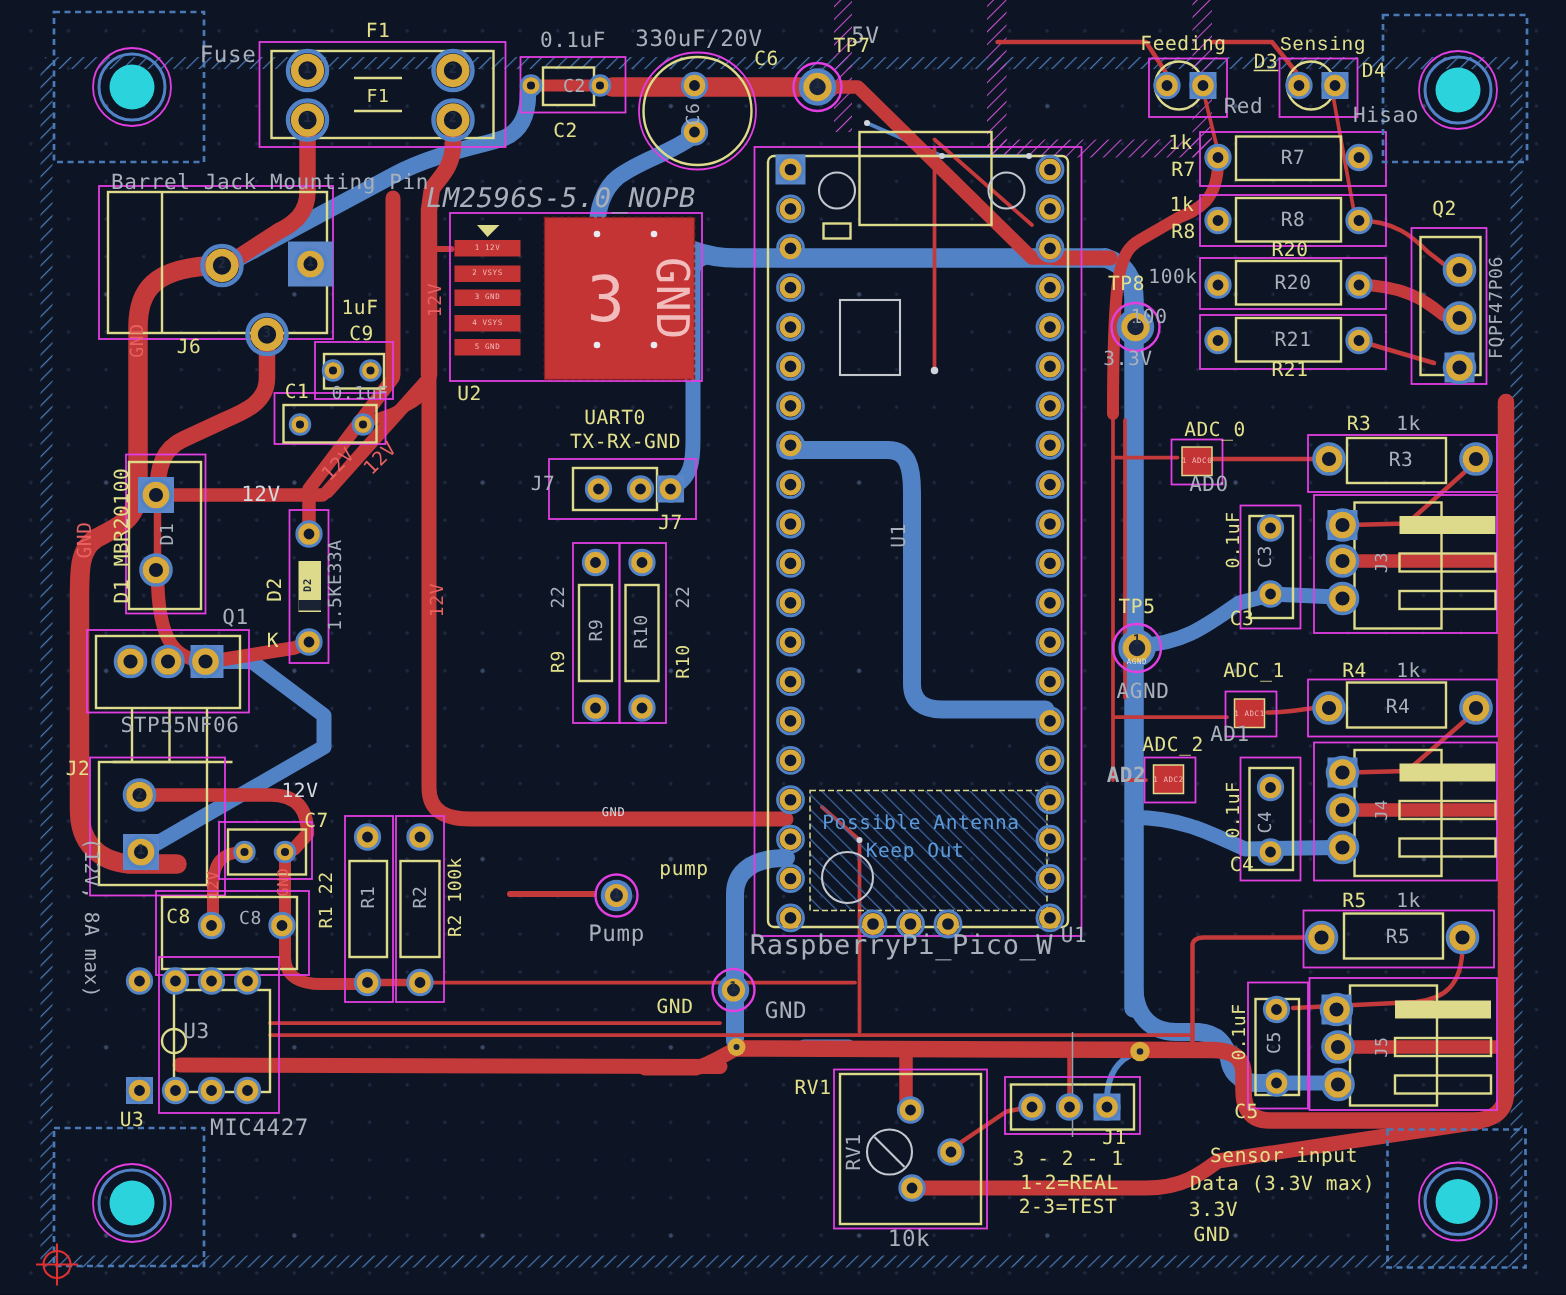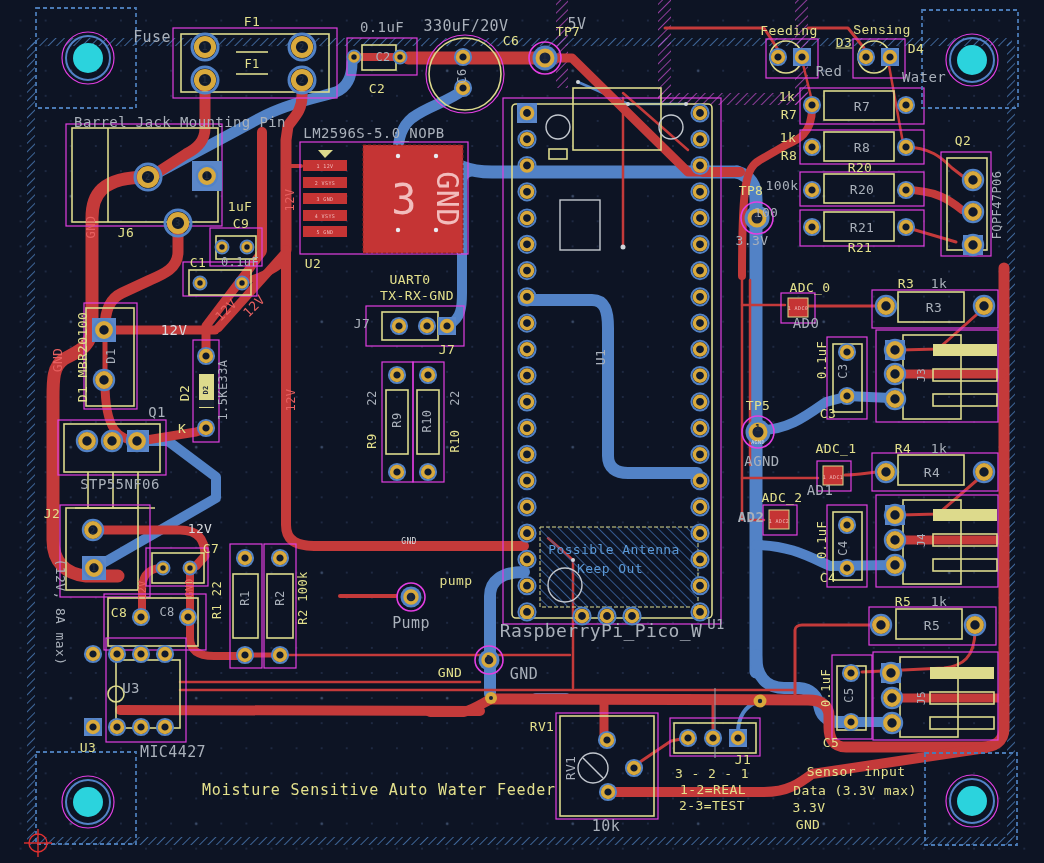--- a/index.html
+++ b/index.html
@@ -594,39 +594,39 @@
       <span class="lbl c-y" style="left: 511px; top: 40px; transform: translate(-50%, -50%);">C6</span>
       <span class="lbl c-g" style="font-size: 12px; left: 462px; top: 76px; transform: translate(-50%, -50%) rotate(-90deg);">C6</span>
       <span class="lbl c-g" style="font-size: 15px; left: 540px; top: 24px; transform: translate(-50%, -50%); margin-left: 37px;">5V</span>
       <span class="lbl c-y" style="left: 568px; top: 31px; transform: translate(-50%, -50%);">TP7</span>
       <span class="lbl c-d" style="font-size: 9px; left: 545px; top: 57px; transform: translate(-50%, -50%);">1</span>
       <span class="lbl c-y" style="left: 789px; top: 30px; transform: translate(-50%, -50%);">Feeding</span>
       <span class="lbl c-y" style="left: 844px; top: 42px; transform: translate(-50%, -50%); text-decoration: underline;">D3</span>
       <span class="lbl c-g" style="font-size: 14px; left: 829px; top: 71px; transform: translate(-50%, -50%);">Red</span>
       <span class="lbl c-y" style="left: 882px; top: 30px; transform: translate(-50%, -50%); font-family: Liberation Mono, monospace;">Sensing</span>
       <span class="lbl c-y" style="left: 916px; top: 48px; transform: translate(-50%, -50%);">D4</span>
-      <span class="lbl c-g" style="font-size: 14px; left: 924px; top: 77px; transform: translate(-50%, -50%);">Water</span>
+      <span class="lbl c-g" style="font-size: 14px; left: 924px; top: 77px; transform: translate(-50%, -50%);">Hisao</span>
       <span class="lbl c-y" style="left: 787px; top: 96px; transform: translate(-50%, -50%);">1k</span>
       <span class="lbl c-y" style="left: 789px; top: 114px; transform: translate(-50%, -50%);">R7</span>
       <span class="lbl c-g" style="left: 862px; top: 106px; transform: translate(-50%, -50%);">R7</span>
       <span class="lbl c-y" style="left: 788px; top: 137px; transform: translate(-50%, -50%);">1k</span>
       <span class="lbl c-y" style="left: 789px; top: 155px; transform: translate(-50%, -50%);">R8</span>
       <span class="lbl c-g" style="left: 862px; top: 147px; transform: translate(-50%, -50%);">R8</span>
       <span class="lbl c-y" style="left: 860px; top: 167px; transform: translate(-50%, -50%);">R20</span>
       <span class="lbl c-g" style="left: 782px; top: 185px; transform: translate(-50%, -50%);">100k</span>
       <span class="lbl c-g" style="left: 862px; top: 189px; transform: translate(-50%, -50%);">R20</span>
       <span class="lbl c-y" style="left: 751px; top: 190px; transform: translate(-50%, -50%);">TP8</span>
       <span class="lbl c-g" style="left: 766px; top: 212px; transform: translate(-50%, -50%);">100</span>
       <span class="lbl c-d" style="font-size: 9px; left: 757px; top: 217px; transform: translate(-50%, -50%);">1</span>
       <span class="lbl c-g" style="left: 862px; top: 227px; transform: translate(-50%, -50%);">R21</span>
       <span class="lbl c-y" style="left: 860px; top: 247px; transform: translate(-50%, -50%);">R21</span>
       <span class="lbl c-g" style="left: 752px; top: 240px; transform: translate(-50%, -50%);">3.3V</span>
       <span class="lbl c-y" style="left: 963px; top: 140px; transform: translate(-50%, -50%);">Q2</span>
       <span class="lbl c-g" style="font-size: 12px; left: 997px; top: 205px; transform: translate(-50%, -50%) rotate(-90deg);">FQPF47P06</span>
-      <span class="lbl c-g" style="font-size: 14px; left: 374px; top: 133px; transform: translate(-50%, -50%);">LM2596S-5.0_NOPB</span>
+      <span class="lbl c-g" style="font-size: 18px; left: 374px; top: 133px; transform: translate(-50%, -50%); font-style: italic;">LM2596S-5.0_NOPB</span>
       <span class="lbl c-y" style="left: 313px; top: 263px; transform: translate(-50%, -50%);">U2</span>
       <span class="lbl c-p" style="font-size: 42px; left: 404px; top: 200px; transform: translate(-50%, -50%);">3</span>
       <span class="lbl c-p" style="font-size: 30px; left: 447px; top: 199px; transform: translate(-50%, -50%) rotate(90deg);">GND</span>
       <span class="lbl c-p" style="font-size: 5px; left: 325px; top: 166px; transform: translate(-50%, -50%);">1 12V</span>
       <span class="lbl c-p" style="font-size: 5px; left: 325px; top: 183px; transform: translate(-50%, -50%);">2 VSYS</span>
       <span class="lbl c-p" style="font-size: 5px; left: 325px; top: 199px; transform: translate(-50%, -50%);">3 GND</span>
       <span class="lbl c-p" style="font-size: 5px; left: 325px; top: 216px; transform: translate(-50%, -50%);">4 VSYS</span>
       <span class="lbl c-p" style="font-size: 5px; left: 325px; top: 232px; transform: translate(-50%, -50%);">5 GND</span>
       <span class="lbl c-g" style="font-size: 14px; left: 148px; top: 122px; transform: translate(-50%, -50%); margin-left: 32px;">Barrel Jack Mounting Pin</span>
       <span class="lbl c-d" style="font-size: 9px; left: 148px; top: 177px; transform: translate(-50%, -50%);">2</span>
@@ -731,14 +731,13 @@
       <span class="lbl c-y" style="left: 743px; top: 759px; transform: translate(-50%, -50%);">J1</span>
       <span class="lbl c-y" style="left: 712px; top: 773px; transform: translate(-50%, -50%);">3 - 2 - 1</span>
       <span class="lbl c-y" style="left: 713px; top: 789px; transform: translate(-50%, -50%);">1-2=REAL</span>
       <span class="lbl c-y" style="left: 712px; top: 805px; transform: translate(-50%, -50%);">2-3=TEST</span>
       <span class="lbl c-y" style="left: 856px; top: 771px; transform: translate(-50%, -50%);">Sensor input</span>
       <span class="lbl c-y" style="left: 855px; top: 790px; transform: translate(-50%, -50%);">Data (3.3V max)</span>
       <span class="lbl c-y" style="left: 809px; top: 807px; transform: translate(-50%, -50%);">3.3V</span>
       <span class="lbl c-y" style="left: 808px; top: 824px; transform: translate(-50%, -50%);">GND</span>
     </div>
 
-<div class="title-label" style="left:379px;top:790px">Moisture Sensitive Auto Water Feeder</div>
 </div>
 
 </body></html>

